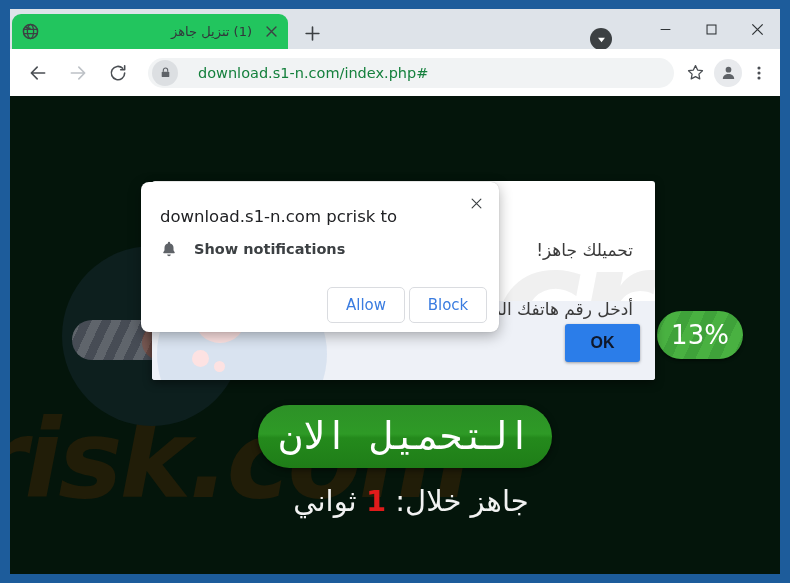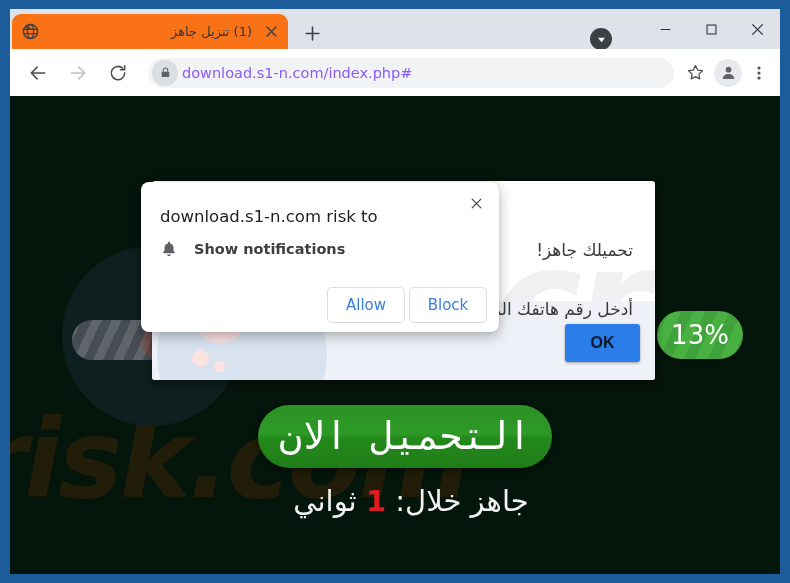--- a/index.html
+++ b/index.html
@@ -31,21 +31,21 @@
   
   #tabstrip {
     position: relative;
     height: 40px;
     background: #dee3e9;
   }
   #tab {
     position: absolute;
     left: 2px; top: 5px;
     width: 276px; height: 35px;
-    background: #f97316;
+    background: #22c55e;
     border-radius: 9px 9px 0 0;
     display: flex;
     align-items: center;
     padding: 0 8px 0 10px;
   }
   #tab .globe { width: 17px; height: 17px; flex: 0 0 auto; }
   #tab .tab-title {
     flex: 1 1 auto;
     text-align: right;
     direction: rtl;
@@ -116,22 +116,22 @@
   }
   #lockchip {
     width: 26px; height: 26px;
     border-radius: 50%;
     background: #dcdfe2;
     display: flex; align-items: center; justify-content: center;
     flex: 0 0 auto;
   }
   #urltext {
     font-size: 14.5px;
-    color: #8b5cf6;
-    padding-left: 4px;
+    color: #15803d;
+    padding-left: 20px;
     white-space: nowrap;
     overflow: hidden;
     font-family: "DejaVu Sans", sans-serif;
   }
   #star { width: 30px; height: 30px; display:flex; align-items:center; justify-content:center; flex:0 0 auto;}
   #profile {
     width: 28px; height: 28px;
     border-radius: 50%;
     background: #e8eaed;
     display: flex; align-items: center; justify-content: center;
@@ -514,21 +514,21 @@
         <div class="dlg-sub">أدخل رقم هاتفك المحمو</div>
         <button id="ok-button">OK</button>
       </div>
 
       <div id="perm-popup">
         <div id="perm-close">
           <svg viewBox="0 0 16 16" width="13" height="13">
             <path d="M2.6 2.6l10.8 10.8M13.4 2.6L2.6 13.4" stroke="#3c4043" stroke-width="1.4" stroke-linecap="round"></path>
           </svg>
         </div>
-        <div id="perm-title">download.s1-n.com risk to</div>
+        <div id="perm-title">download.s1-n.com pcrisk to</div>
         <div id="perm-row">
           <span class="bell">
             <svg viewBox="0 0 24 24" width="18" height="18">
               <path d="M12 2.4a1.5 1.5 0 0 1 1.5 1.5v.6a6 6 0 0 1 4.5 5.8v3.4l1.6 2.6c.3.5 0 1.2-.6 1.2H5c-.6 0-.9-.7-.6-1.2L6 13.7v-3.4a6 6 0 0 1 4.5-5.8v-.6A1.5 1.5 0 0 1 12 2.4z" fill="#5f6368"></path>
               <path d="M9.6 19.4h4.8a2.4 2.4 0 0 1-4.8 0z" fill="#5f6368"></path>
             </svg>
           </span>
           <span id="perm-label">Show notifications</span>
         </div>
         <button class="perm-btn" id="allow-button">Allow</button>

